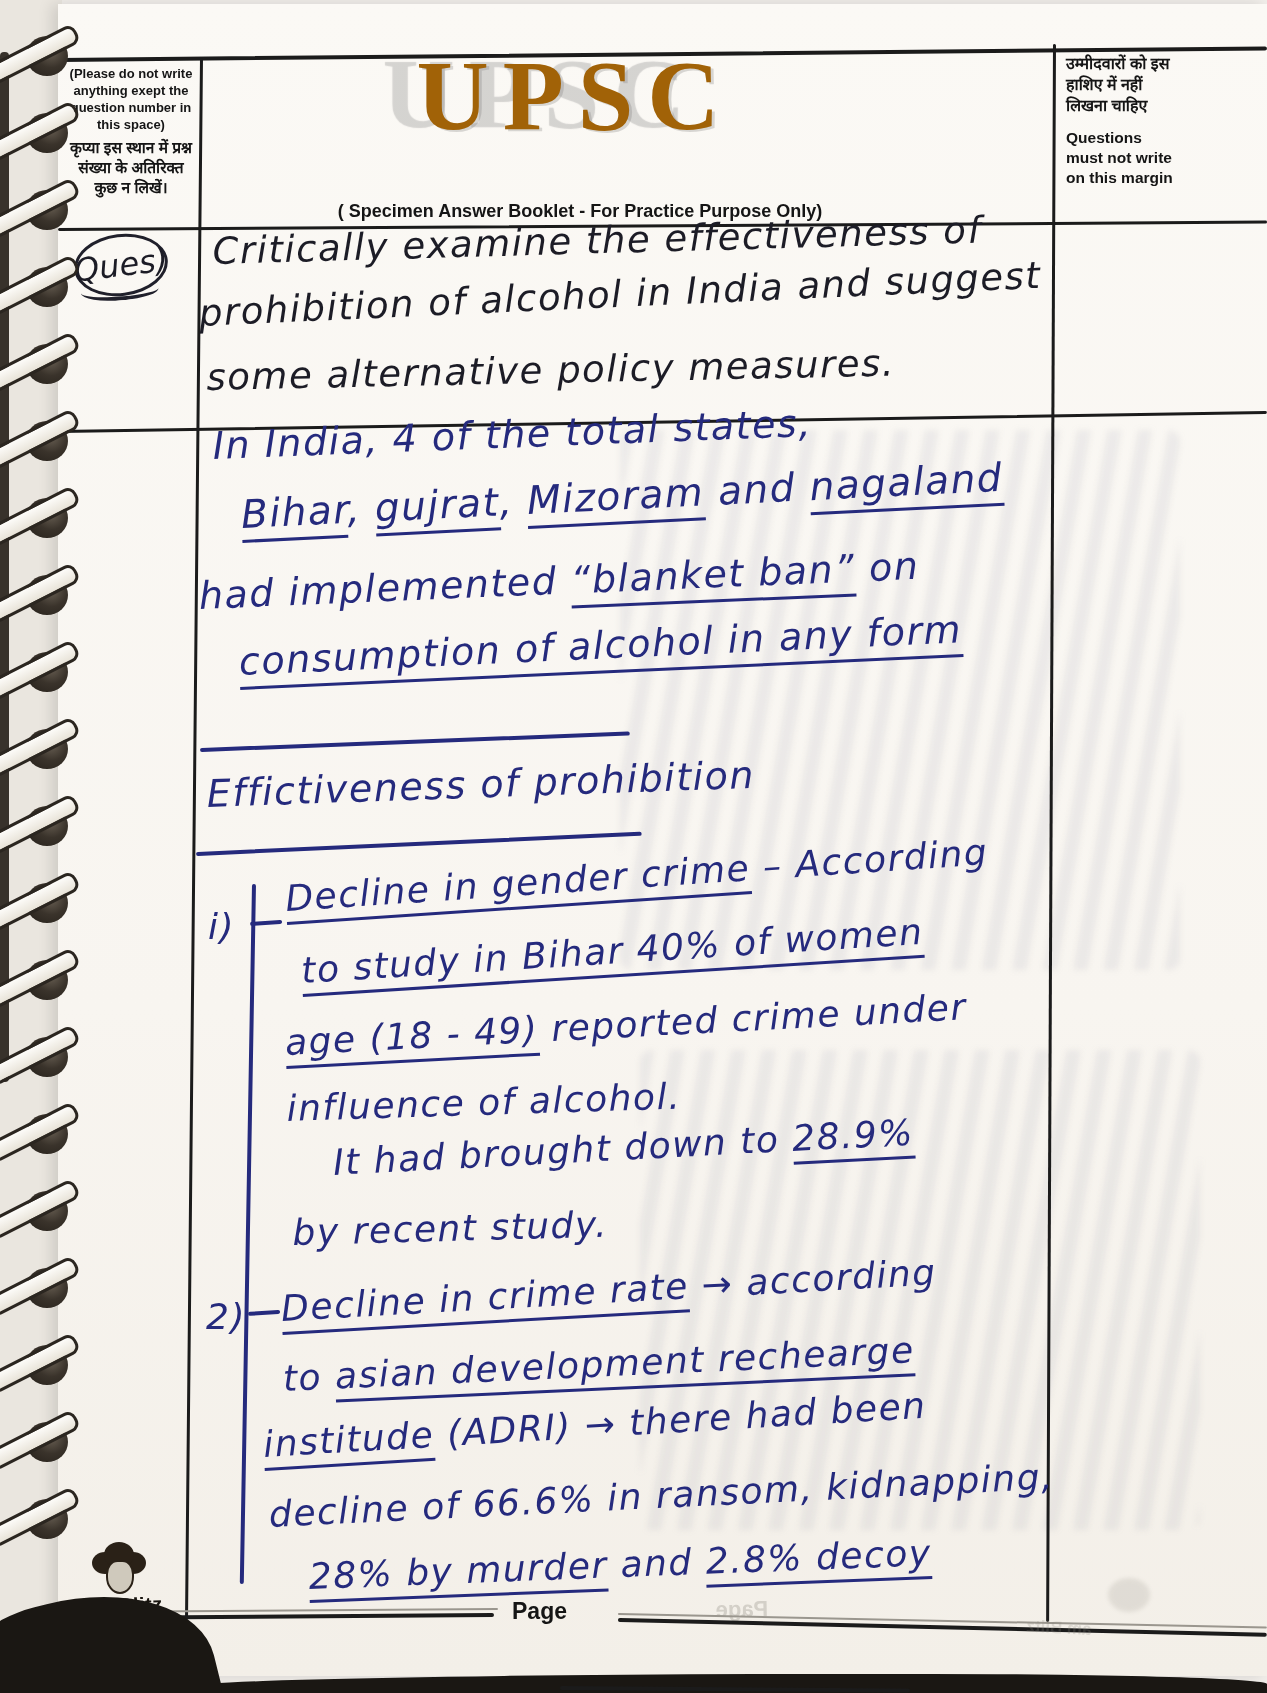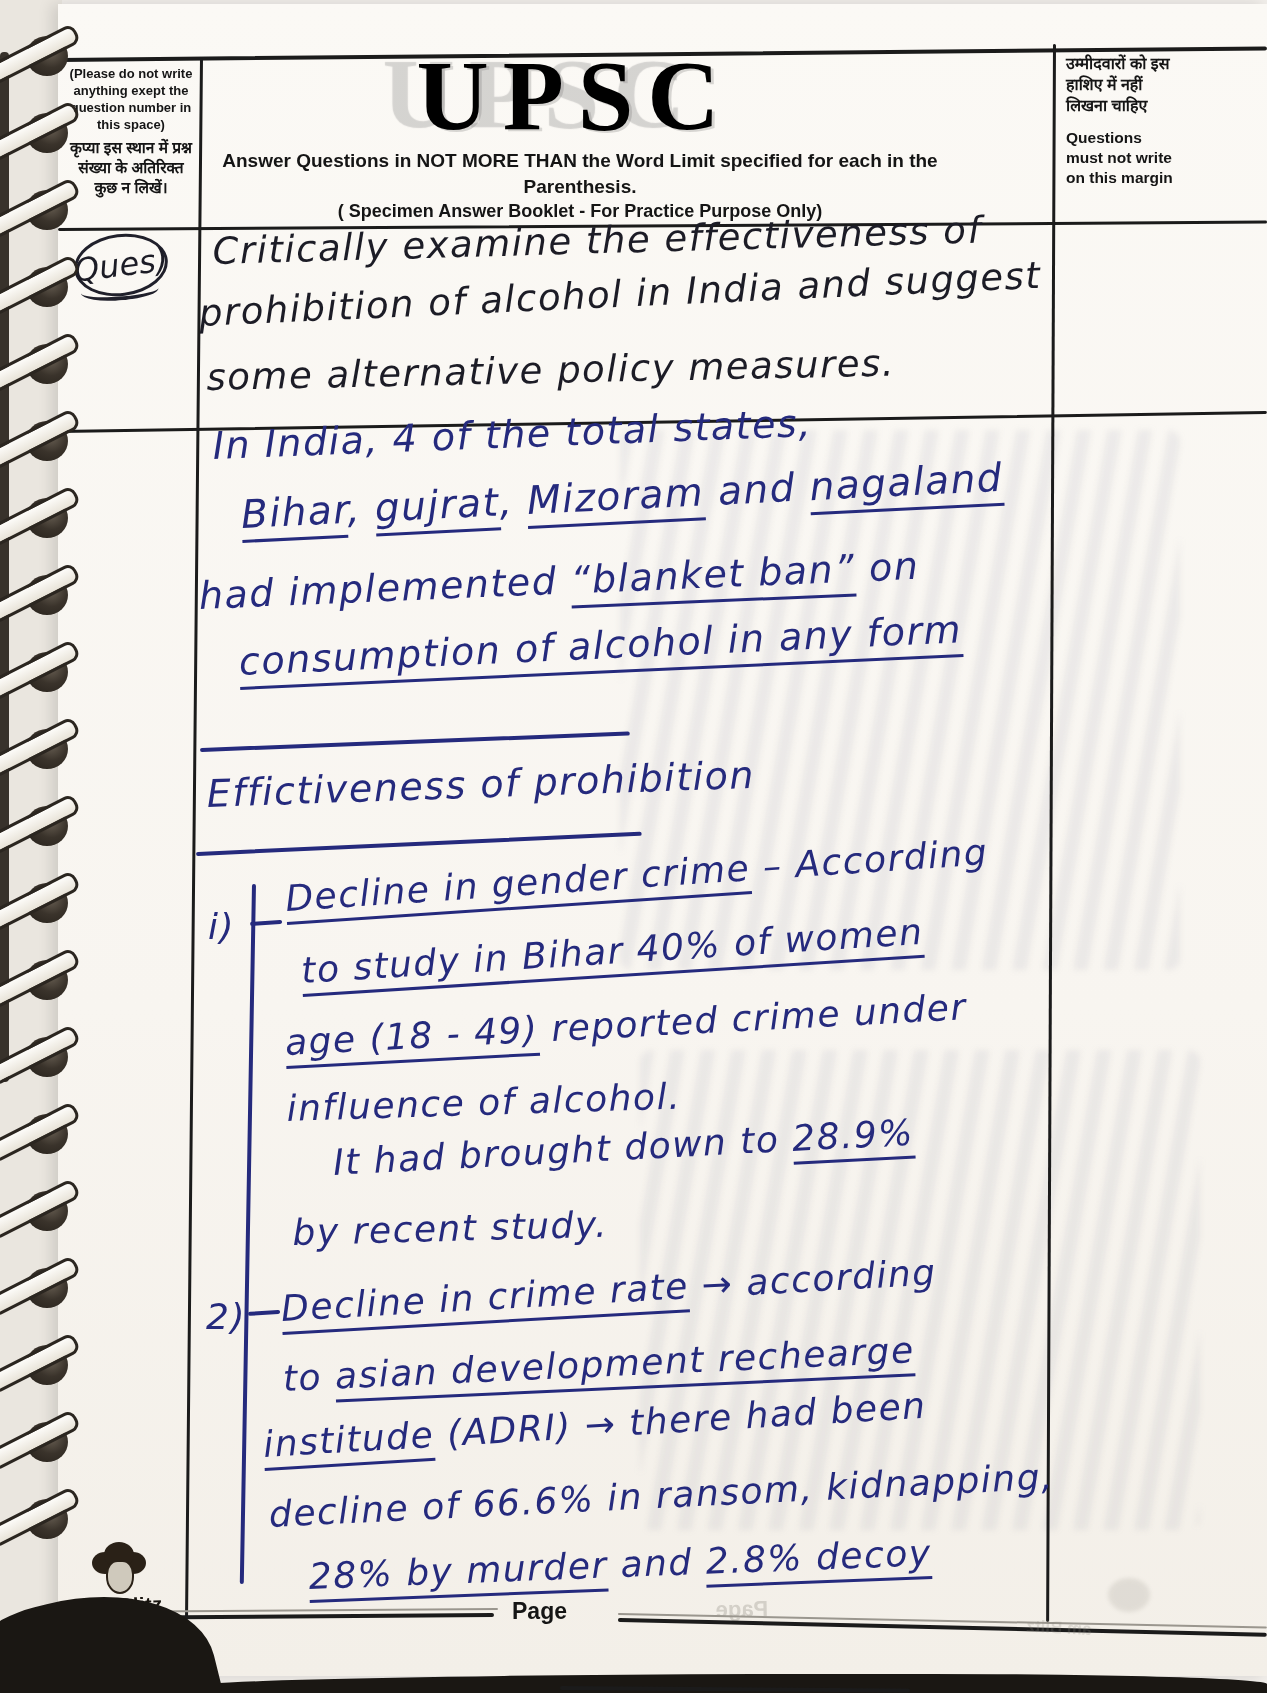--- a/index.html
+++ b/index.html
@@ -13,21 +13,21 @@
   .leftband{position:absolute;left:0;top:0;width:62px;height:1660px;background:#eae6df;}
   .leftedge{position:absolute;left:0;top:52px;width:9px;height:1030px;background:#38322b;border-radius:4px;}
 
   
   .rule{position:absolute;background:#1b1b1b;transform-origin:left top;border-radius:2px;}
   .rule.gray{background:#9a968e;}
 
   
   .print{position:absolute;color:#151515;transform-origin:left top;}
   .title-upsc{font-family:"Liberation Serif",serif;font-weight:bold;font-size:100px;letter-spacing:14px;line-height:1;
-    color:#000000;text-shadow:-34px -2px 1px rgba(125,125,125,.30),3px 2px 0 rgba(0,0,0,.14);text-align:center;}
+    color:#a16207;text-shadow:-34px -2px 1px rgba(125,125,125,.30),3px 2px 0 rgba(0,0,0,.14);text-align:center;}
   .instr{font-weight:bold;text-align:center;line-height:1.35;}
   .margin-note{font-weight:bold;line-height:1.3;}
 
   
   .hand{position:absolute;font-family:"DejaVu Sans",sans-serif;font-style:italic;white-space:nowrap;
     transform-origin:left top;color:#252a7d;letter-spacing:1.5px;}
   .hand.black{color:#1c1c26;}
   .hand .u{border-bottom:3px solid currentColor;padding-bottom:3px;}
   .ink-stroke{position:absolute;background:#252a7d;transform-origin:left top;border-radius:3px;}
 
@@ -67,21 +67,20 @@
   <div class="rule" style="left:58px;top:58px;width:1209px;height:4px;transform:rotate(-0.55deg);"></div>
   <div class="rule" style="left:58px;top:228px;width:1209px;height:3px;transform:rotate(-0.35deg);"></div>
   <div class="rule" style="left:58px;top:430px;width:1209px;height:3px;transform:rotate(-0.9deg);"></div>
   <div class="rule" style="left:200px;top:58px;width:3px;height:1562px;transform:rotate(0.55deg);"></div>
   <div class="rule" style="left:1053px;top:44px;width:3px;height:1578px;transform:rotate(0.25deg);"></div>
 
   <div class="print margin-note" style="left:68px;top:66px;width:126px;font-size:13px;text-align:center;">(Please do not write anything exept the question number in this space)</div>
   <div class="print margin-note" style="left:66px;top:138px;width:130px;font-size:15.5px;text-align:center;">कृप्या इस स्थान में प्रश्न संख्या के अतिरिक्त कुछ न लिखें।</div>
 
   <div class="print title-upsc" style="left:195px;top:46px;width:760px;">UPSC</div>
-  <div class="print instr" style="left:195px;top:148px;width:770px;font-size:19px;">Answer Questions in NOT MORE THAN the Word Limit specified for each in the Parenthesis.</div>
   <div class="print instr" style="left:195px;top:199px;width:770px;font-size:18px;">( Specimen Answer Booklet - For Practice Purpose Only)</div>
 
   <div class="print margin-note" style="left:1066px;top:54px;width:118px;font-size:16px;">उम्मीदवारों को इस हाशिए में नहीं लिखना चाहिए</div>
   <div class="print margin-note" style="left:1066px;top:128px;width:110px;font-size:15.5px;">Questions must not write on this margin</div>
 
   <div class="ques-oval" style="left:74px;top:234px;width:88px;height:56px;transform:rotate(-7deg);">
     <span class="hand black" style="position:static;font-size:32px;letter-spacing:0;">Ques)</span>
   </div>
   <div class="swoosh" style="left:80px;top:284px;width:78px;height:16px;transform:rotate(-5deg);"></div>
 

